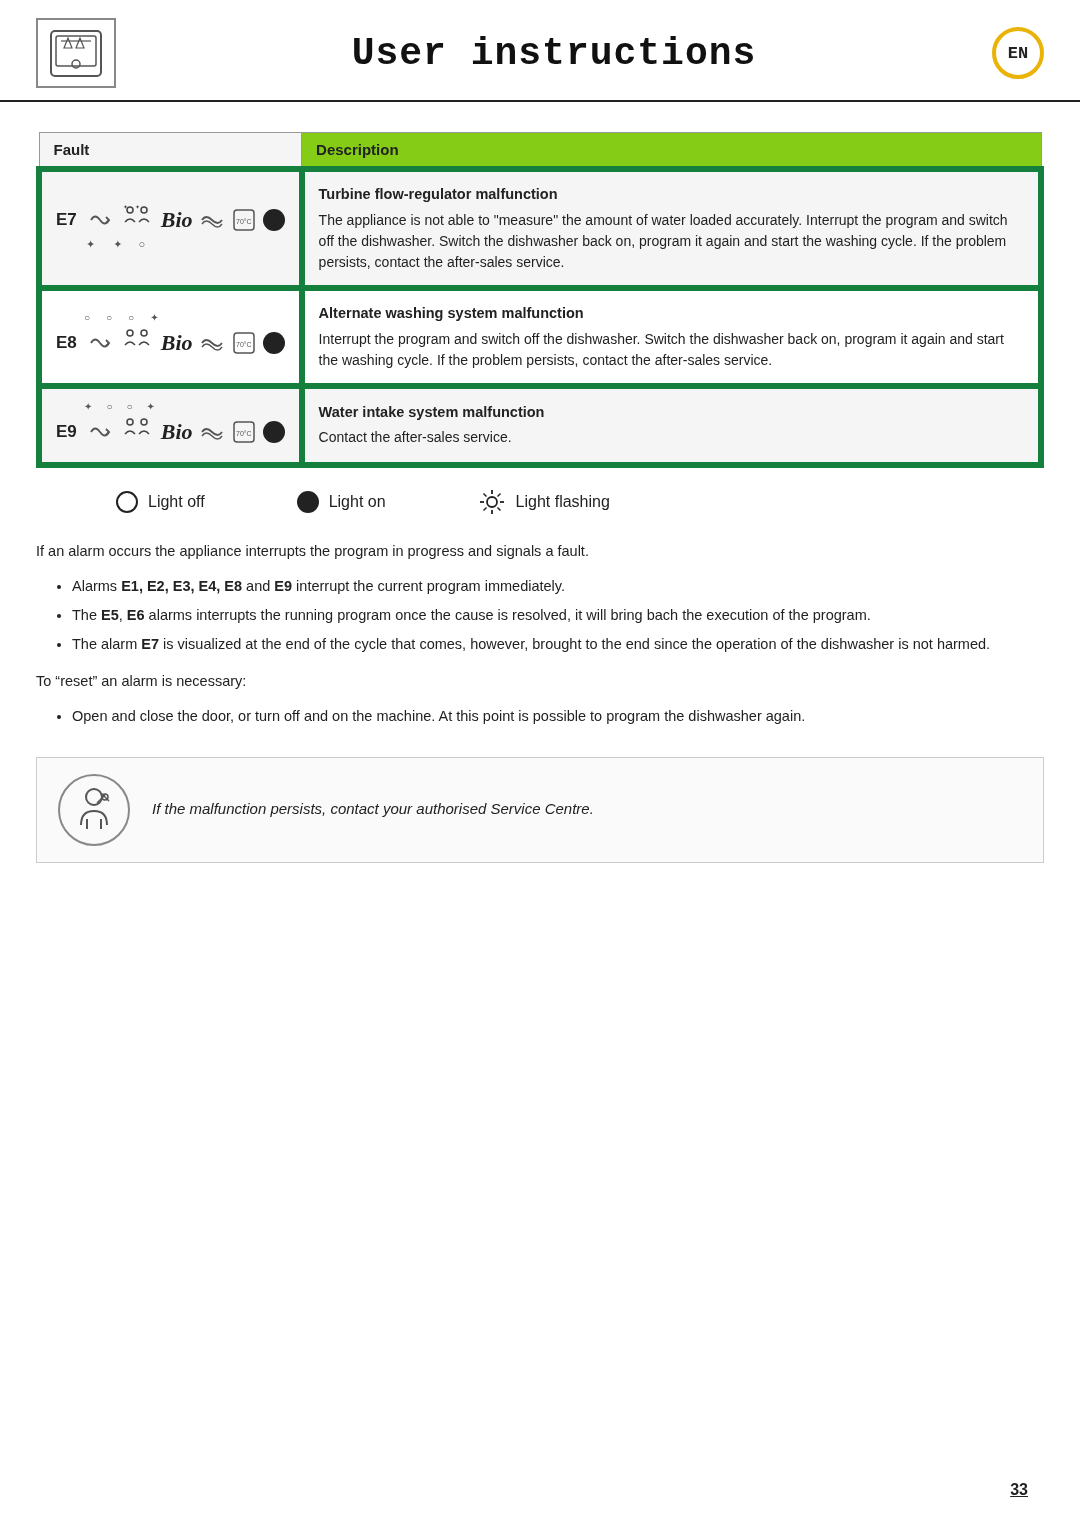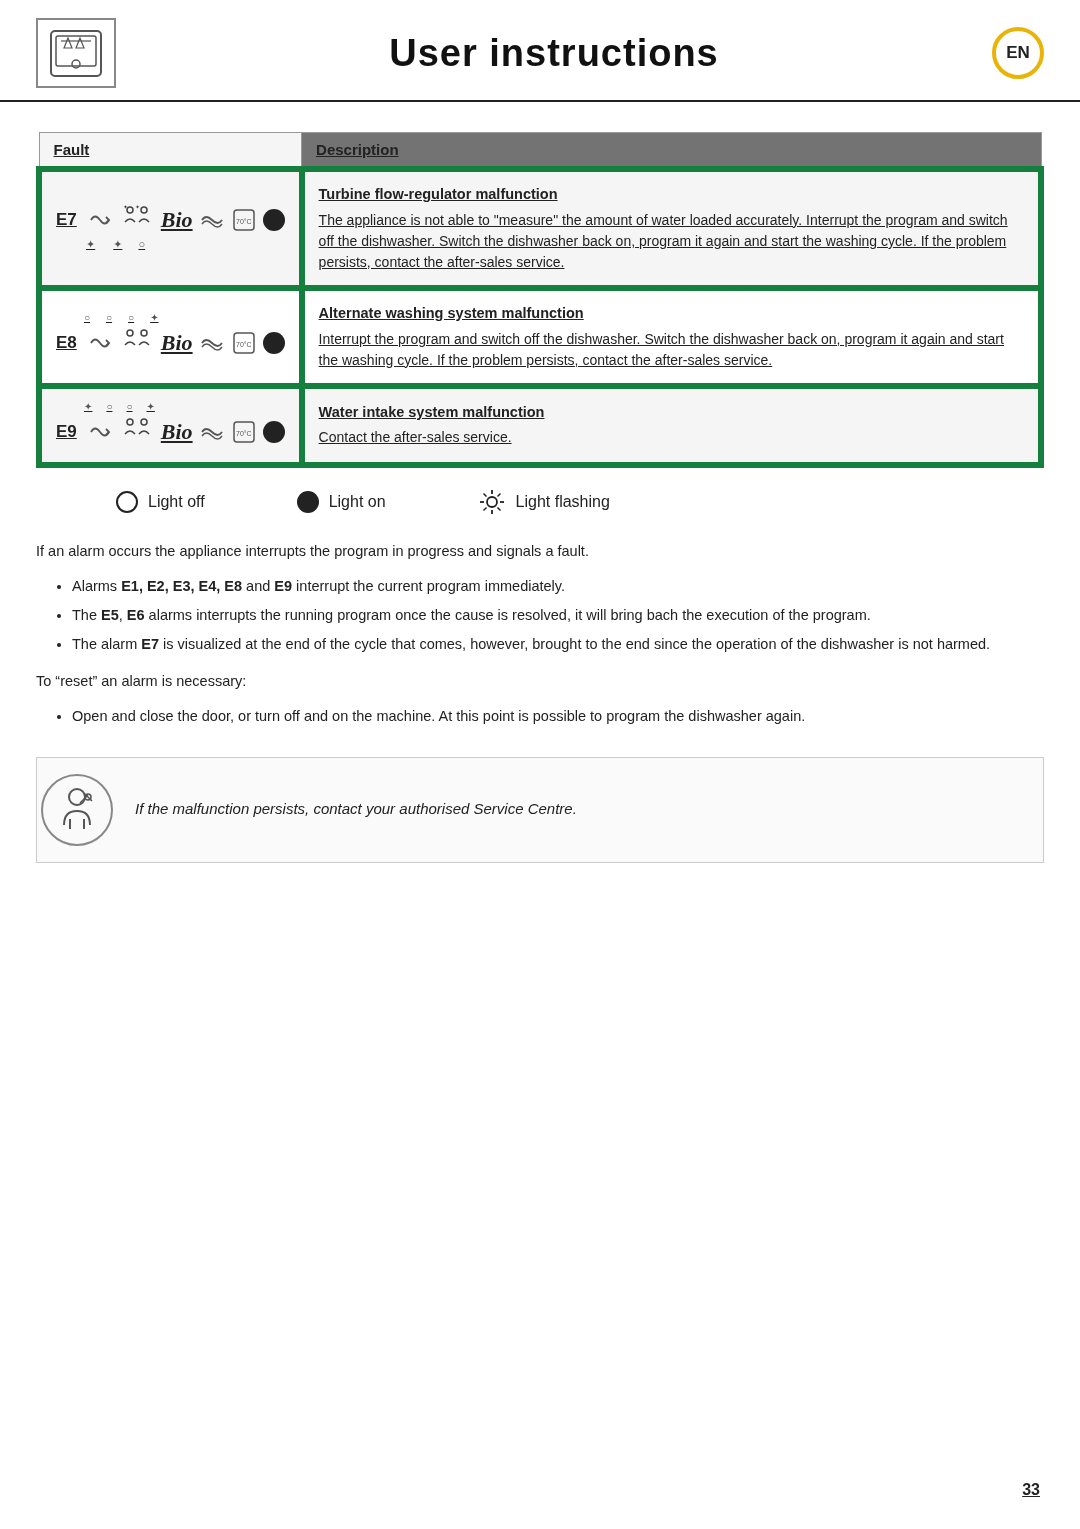--- a/index.html
+++ b/index.html
@@ -14,20 +14,21 @@
     }
 
     
     .header {
       display: flex;
       align-items: center;
       justify-content: space-between;
       padding: 18px 36px 0 36px;
       border-bottom: 2px solid #222;
       padding-bottom: 12px;
+      font-family: Liberation Mono, monospace;
     }
     .header-logo {
       width: 80px;
       height: 70px;
       border: 2px solid #888;
       display: flex;
       align-items: center;
       justify-content: center;
       font-size: 28px;
       color: #555;
@@ -53,24 +54,23 @@
     
     .main {
       padding: 30px 36px 30px 36px;
     }
 
     
     .fault-table {
       width: 100%;
       border-collapse: collapse;
       margin-bottom: 16px;
-      text-decoration: underline;
     }
     .fault-table th {
-      background: #737373;
+      background: #84cc16;
       border: 1px solid #999;
       padding: 8px 14px;
       text-align: left;
       font-size: 15px;
       font-weight: bold;
     }
     .fault-table td {
       border: 6px solid #15803d;
       padding: 12px 14px;
       vertical-align: middle;
@@ -163,21 +163,21 @@
     }
     .bullet-list li b { font-weight: bold; }
 
     
     .service-note {
       display: flex;
       align-items: center;
       gap: 22px;
       margin-top: 28px;
       border: 1px solid #ccc;
-      padding: 16px 4px;
+      padding: 16px 21px;
       background: #fafafa;
     }
     .service-icon {
       width: 72px;
       height: 72px;
       flex-shrink: 0;
       border: 2px solid #888;
       border-radius: 50%;
       display: flex;
       align-items: center;
@@ -187,21 +187,21 @@
     .service-note-text {
       font-style: italic;
       font-size: 15px;
       line-height: 1.5;
     }
 
     
     .page-number {
       position: absolute;
       bottom: 30px;
-      right: 40px;
+      right: 52px;
       font-size: 16px;
       font-weight: bold;
       text-decoration: underline;
     }
 
     
     .bio-text {
       font-size: 22px;
       font-style: italic;
       font-family: Georgia, serif;

